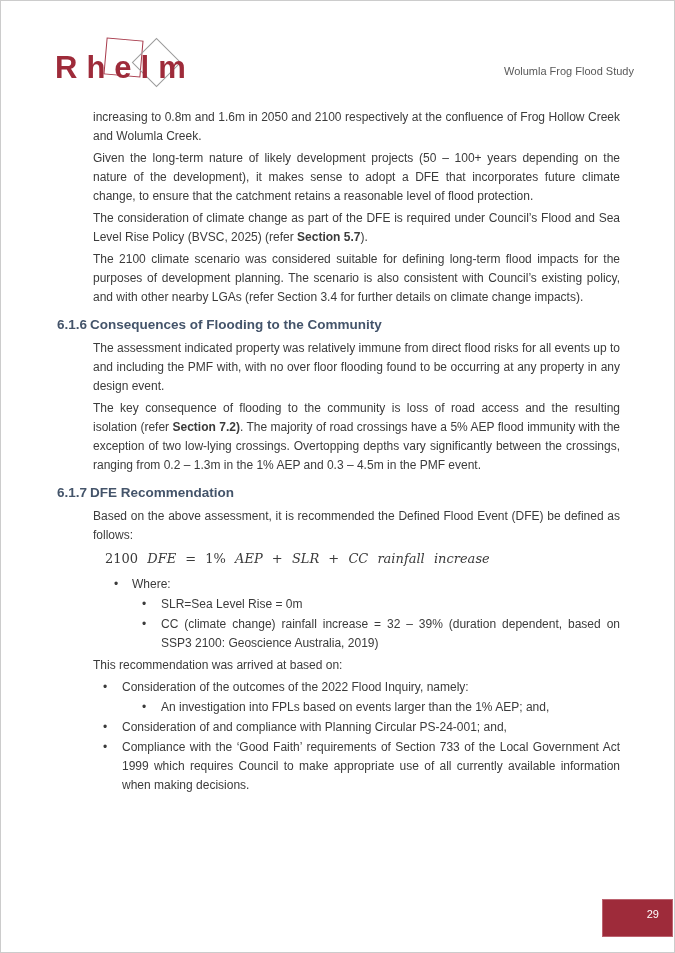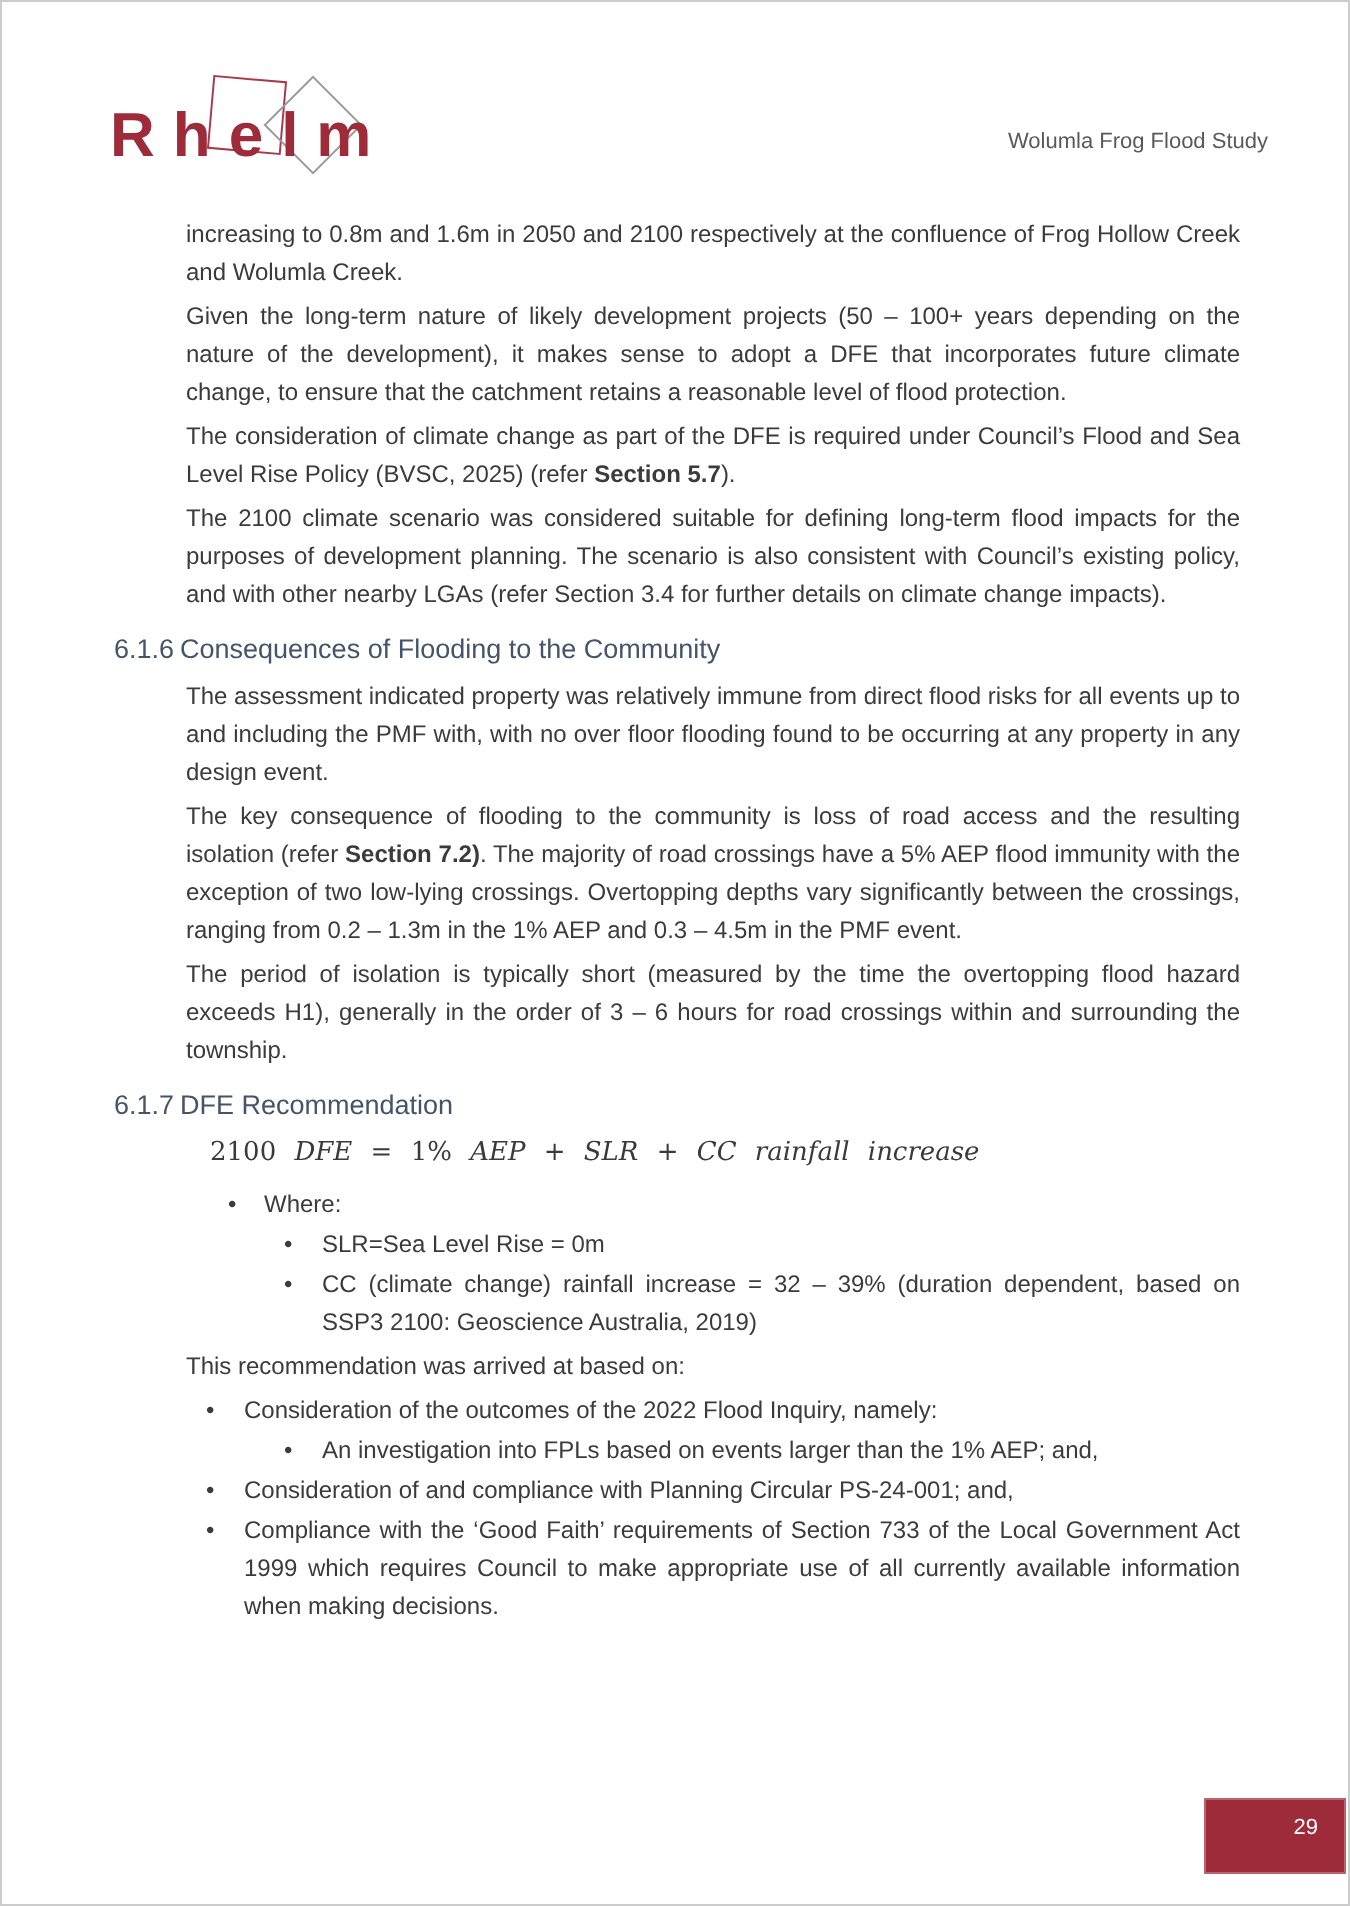--- a/index.html
+++ b/index.html
@@ -25,21 +25,21 @@
   .doc-title{
     position:absolute;right:41px;top:65px;
     font-size:11px;color:#595959;
   }
   
   .content{position:absolute;top:108px;left:57px;width:563px;color:#3B3B3B;}
   p.body{
     margin:0 0 3px 36px;font-size:12px;line-height:19px;text-align:justify;
   }
   h3.sec{
-    margin:9px 0 5px 0;font-size:13.5px;font-weight:400;color:#44546A;line-height:18px;
+    margin:9px 0 5px 0;font-size:13.5px;font-weight:700;color:#44546A;line-height:18px;
   }
   h3.sec .num{display:inline-block;width:33px;}
   .formula{
     margin:4px 0 7px 48px;font-family:"DejaVu Serif", serif;
     font-size:13px;color:#3a3a3a;word-spacing:5px;line-height:19px;
   }
   ul.blist{list-style:none;margin:0 0 3px 0;padding:0;}
   ul.blist li{
     position:relative;font-size:12px;line-height:19px;text-align:justify;
     margin-bottom:1px;
@@ -73,26 +73,26 @@
   <p class="body"><span>Given the long-term nature of likely development projects (50 – 100+ years depending on the nature of the development), it makes sense to adopt a DFE that incorporates future climate change, to ensure that the catchment retains a reasonable level of flood protection.</span></p>
   <p class="body"><span>The consideration of climate change as part of the DFE is required under Council’s Flood and Sea Level Rise Policy (BVSC, 2025) (refer </span><span style="font-weight: 700;">Section 5.7</span><span>).</span></p>
   <p class="body"><span>The 2100 climate scenario was considered suitable for defining long-term flood impacts for the purposes of development planning. The scenario is also consistent with Council’s existing policy, and with other nearby LGAs (refer Section 3.4 for further details on climate change impacts).</span></p>
 
   <h3 class="sec">
     <span class="num">6.1.6</span><span>Consequences of Flooding to the Community</span>
   </h3>
 
   <p class="body"><span>The assessment indicated property was relatively immune from direct flood risks for all events up to and including the PMF with, with no over floor flooding found to be occurring at any property in any design event.</span></p>
   <p class="body"><span>The key consequence of flooding to the community is loss of road access and the resulting isolation (refer </span><span style="font-weight: 700;">Section 7.2)</span><span>. The majority of road crossings have a 5% AEP flood immunity with the exception of two low-lying crossings. Overtopping depths vary significantly between the crossings, ranging from 0.2 – 1.3m in the 1% AEP and 0.3 – 4.5m in the PMF event.</span></p>
-  <p class="body"><span>The period of isolation is typically short (measured by the time the overtopping flood hazard exceeds H1), generally in the order of 3 – 6 hours for road crossings within and surrounding the township.</span></p>
 
   <h3 class="sec">
     <span class="num">6.1.7</span><span>DFE Recommendation</span>
   </h3>
 
+  <p class="body"><span>Based on the above assessment, it is recommended the Defined Flood Event (DFE) be defined as follows:</span></p>
 
   <div class="formula"><span>2100 </span><span style="font-style: italic;">DFE</span><span> = 1% </span><span style="font-style: italic;">AEP</span><span> + </span><span style="font-style: italic;">SLR</span><span> + </span><span style="font-style: italic;">CC rainfall increase</span></div>
 
   <ul class="blist">
     <li class="l1w"><span>Where:</span></li>
     <li class="l2"><span>SLR=Sea Level Rise = 0m</span></li>
     <li class="l2"><span>CC (climate change) rainfall increase = 32 – 39% (duration dependent, based on SSP3 2100: Geoscience Australia, 2019)</span></li>
   </ul>
 
   <p class="body"><span>This recommendation was arrived at based on:</span></p>

